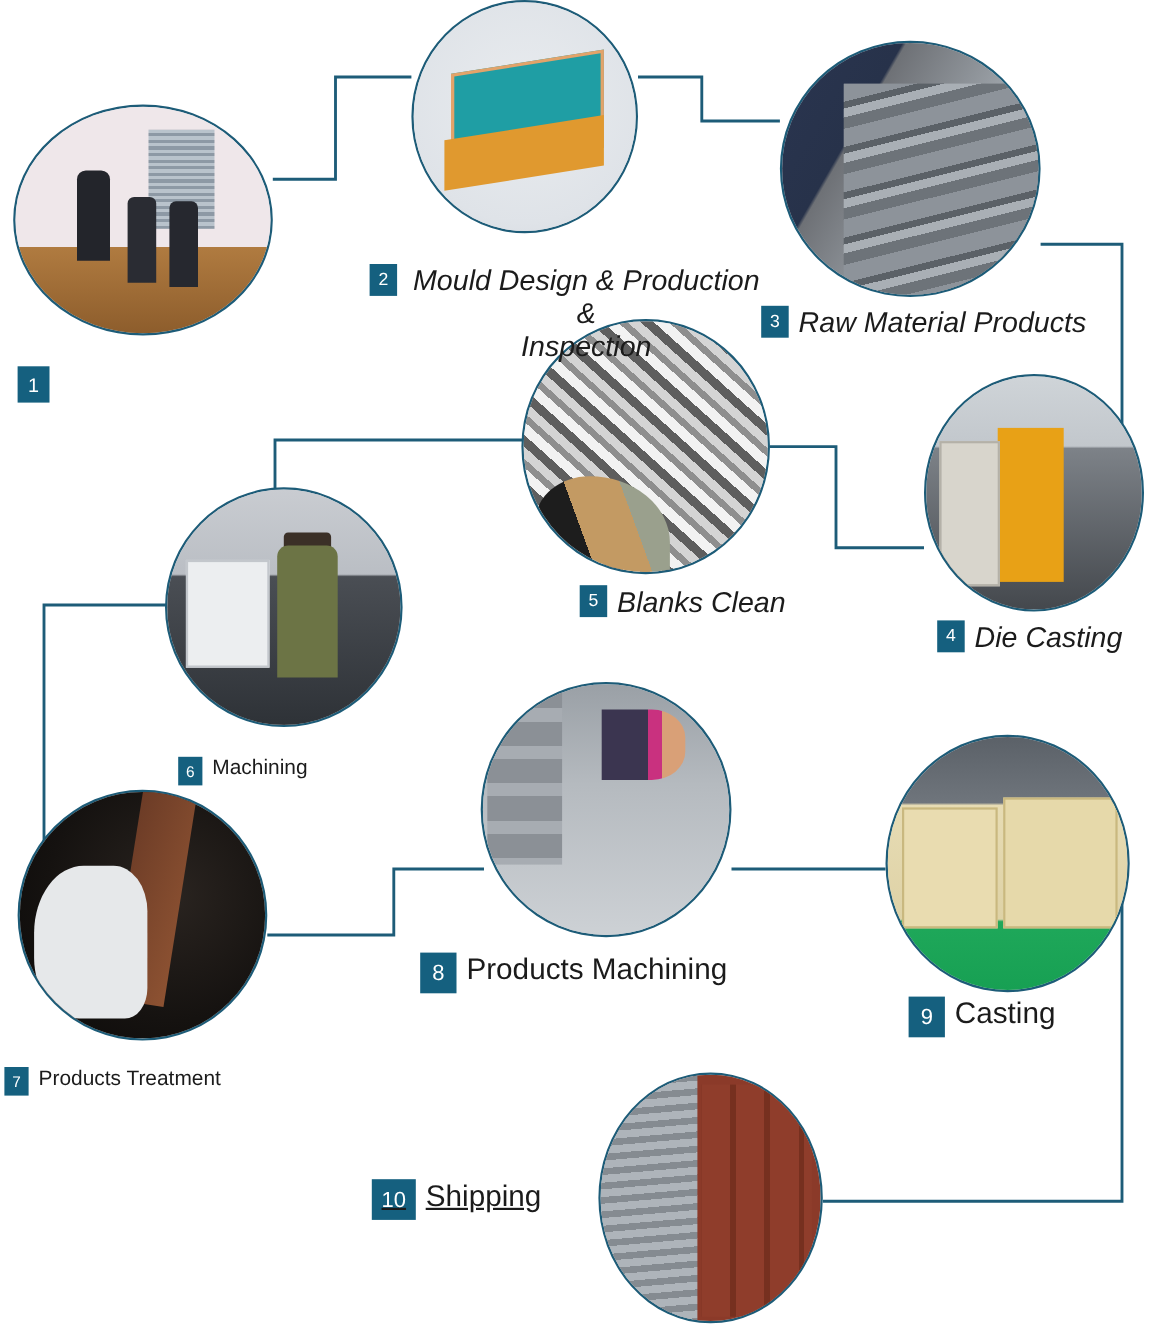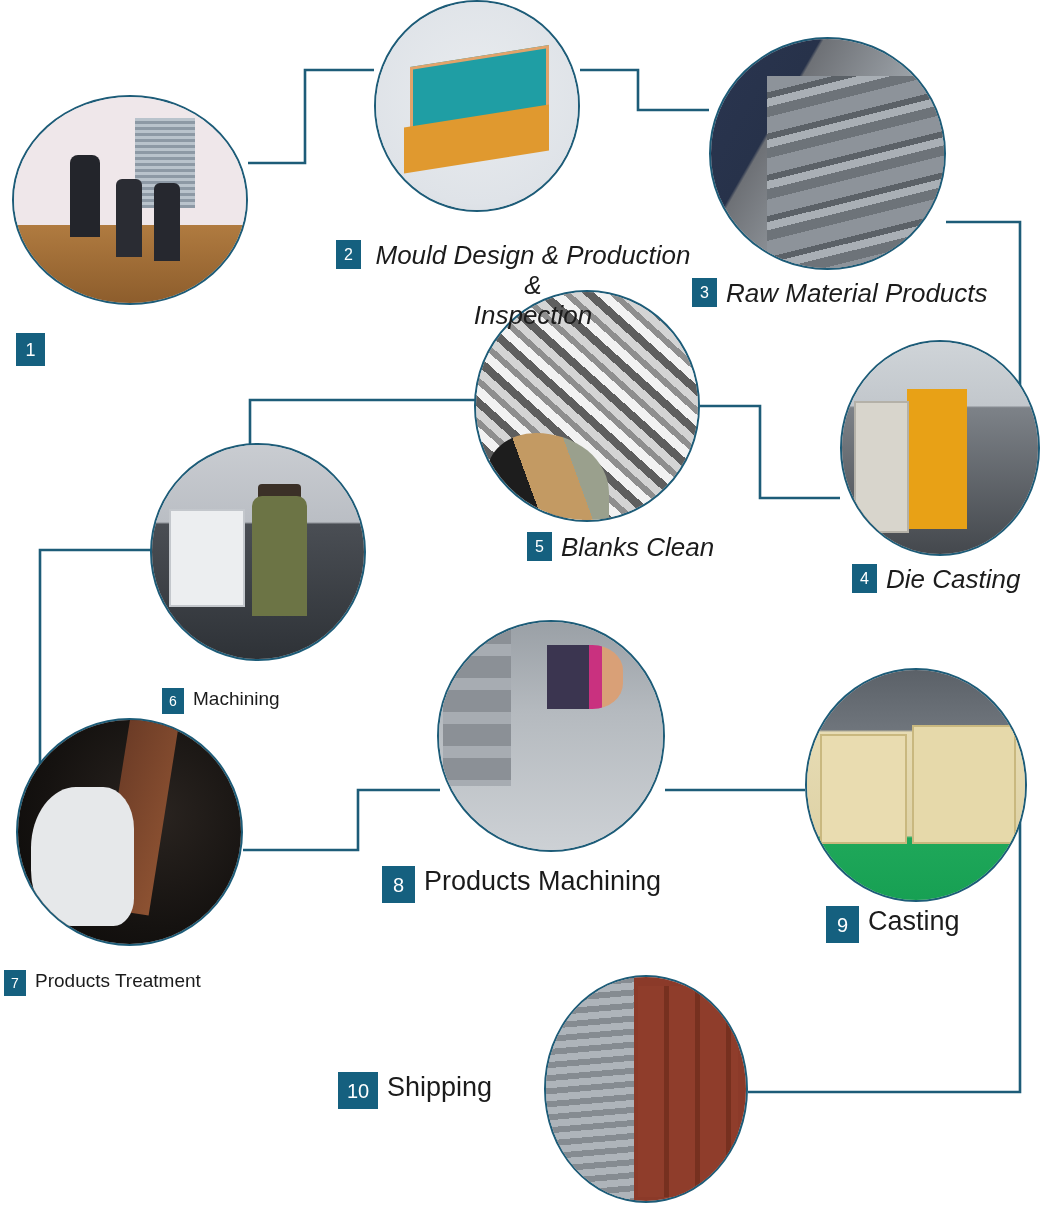--- a/index.html
+++ b/index.html
@@ -213,18 +213,18 @@
   <div class="label sz-xl" style="left:826px;top:906px;width:230px;">
     <span class="badge">9</span>
     <span class="ltxt">Casting</span>
   </div>
 
   <div class="node">
     <div class="photo" style="left:544px;top:975px;width:204px;height:228px;">
       <div class="scene sc-ship"></div>
     </div>
   </div>
-  <div class="label sz-xl" style="left:338px;top:1072px;width:260px;">
+  <div class="label sz-xl" style="left:338px;top:1072px;width:260px;text-decoration:underline;">
     <span class="badge" style="width:40px;">10</span>
     <span class="ltxt">Shipping</span>
   </div>
 
 </div>
 
 </body></html>

